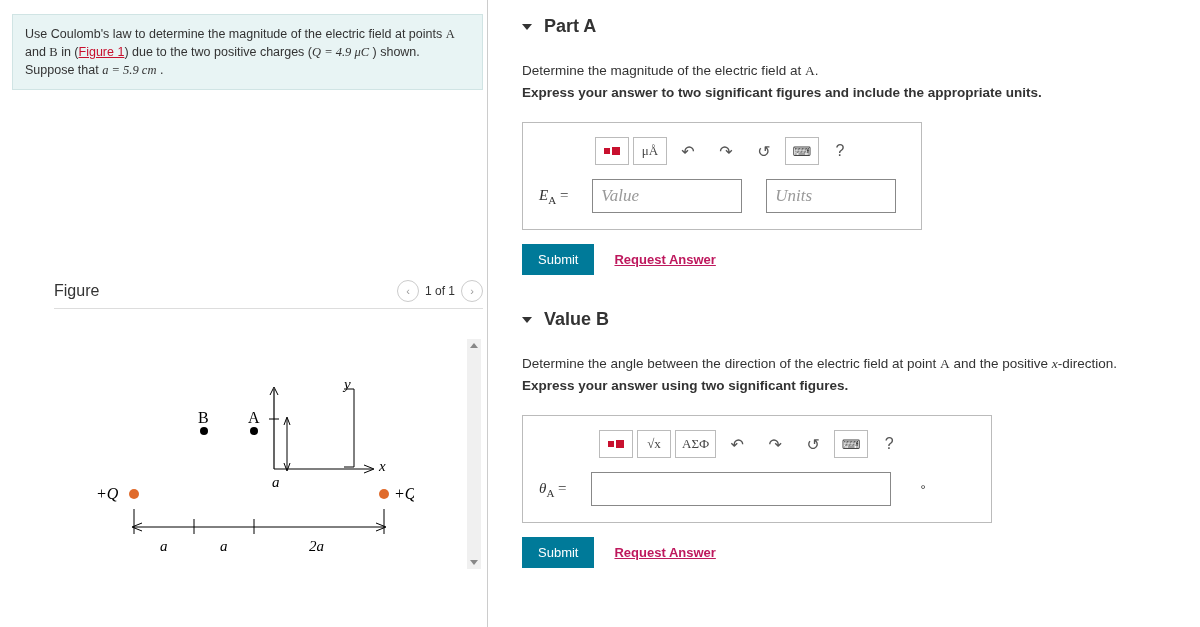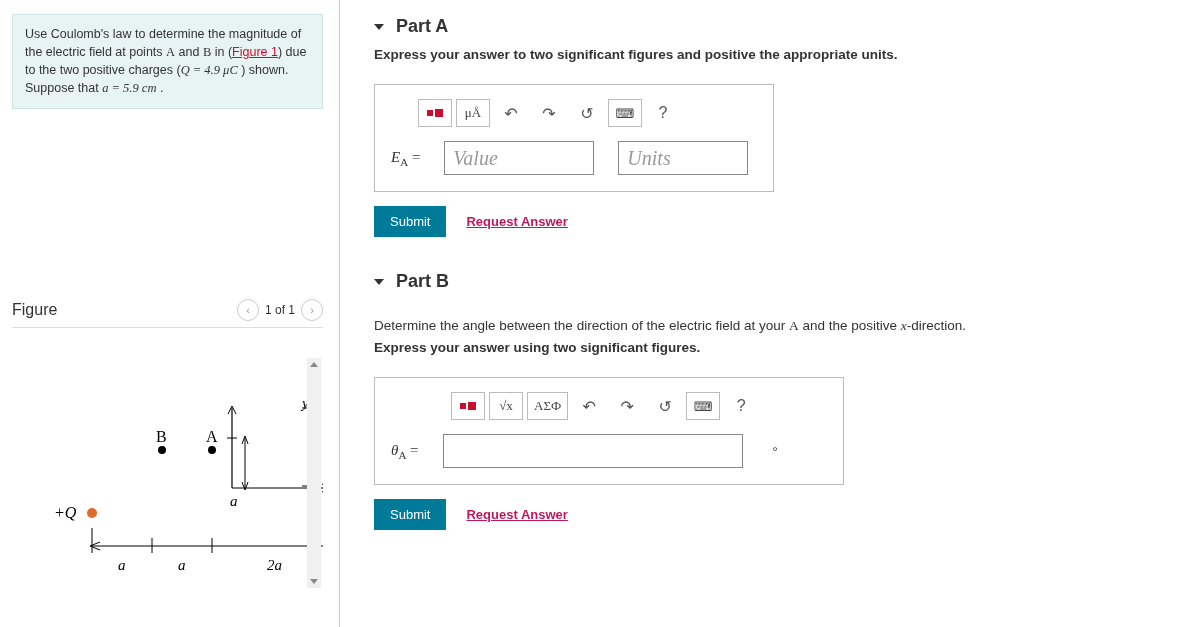--- a/index.html
+++ b/index.html
@@ -6,35 +6,35 @@
   body {
     font-family: Arial, Helvetica, sans-serif;
     font-size: 13px;
     color: #333;
     width: 1200px;
     height: 627px;
     display: flex;
     background: #fff;
   }
   .left-col {
-    width: 340px;
+    width: 488px;
     flex-shrink: 0;
     border-right: 1px solid #ccc;
-    padding: 14px 16px 0 12px;
+    padding: 14px 4px 0 12px;
     position: relative;
   }
   .problem-box {
     background: #e8f4f4;
     border: 1px solid #d0e4e4;
     padding: 10px 12px;
     line-height: 1.45;
     font-size: 12.5px;
   }
   .problem-box .figlink { color: #c8102e; text-decoration: underline; cursor: pointer; }
-  .fig-section { margin-top: 190px; }
+  .fig-section { margin-top: 190px; margin-left: 42px; }
   .fig-header {
     display: flex;
     align-items: center;
     justify-content: space-between;
     padding-bottom: 6px;
     border-bottom: 1px solid #ddd;
   }
   .fig-title { font-size: 16px; }
   .nav-pill {
     display: flex;
@@ -143,21 +143,21 @@
     font-style: italic;
     font-size: 15px;
     white-space: nowrap;
   }
   .val-input, .unit-input {
     border: 1px solid #888;
     height: 34px;
     padding: 0 8px;
     font-family: 'Times New Roman', serif;
     font-style: italic;
-    font-size: 20px;
+    font-size: 17px;
     color: #999;
   }
   .val-input::placeholder,
   .unit-input::placeholder { color: #999; font-style: italic; }
   .val-input { width: 150px; }
   .unit-input { width: 130px; }
   .wide-input { width: 300px; }
   .degree-sup { font-size: 13px; margin-left: 6px; }
 
   .submit-row {
@@ -248,24 +248,27 @@
   </div>
 </div>
 
 <div class="right-col">
 
   <div class="part">
     <div class="part-header">
       <span class="caret"></span>
       <span class="part-title">Part A</span>
     </div>
-    <div class="instruct">Express your answer to two significant figures and positive the appropriate units.</div>
+    <div class="prompt">
+      <span>Determine the magnitude of the electric field at </span><span class="serif">A</span><span>.</span>
+    </div>
+    <div class="instruct">Express your answer to two significant figures and include the appropriate units.</div>
 
     <div class="answer-box" style="width:400px;">
-      <div class="toolbar" style="margin-left:27px;">
+      <div class="toolbar" style="margin-left:56px;">
         <div class="tool-btn templates">
           <span class="sq"></span>
             <span class="sq"></span>
         </div>
         <div class="tool-btn" style="font-family:'Times New Roman';">μÅ</div>
         <div class="tool-btn ghost">↶</div>
         <div class="tool-btn ghost">↷</div>
         <div class="tool-btn ghost">↺</div>
         <div class="tool-btn">⌨</div>
         <div class="tool-btn ghost">?</div>
@@ -280,24 +283,24 @@
     </div>
     <div class="submit-row">
       <button class="submit-btn">Submit</button>
       <a class="req-link">Request Answer</a>
     </div>
   </div>
 
   <div class="part">
     <div class="part-header">
       <span class="caret"></span>
-      <span class="part-title">Part B</span>
+      <span class="part-title">Value B</span>
     </div>
     <div class="prompt">
-      <span>Determine the angle between the direction of the electric field at your </span><span class="serif">A</span><span> and the positive </span><span class="serif ital">x</span><span>-direction.</span>
+      <span>Determine the angle between the direction of the electric field at point </span><span class="serif">A</span><span> and the positive </span><span class="serif ital">x</span><span>-direction.</span>
     </div>
     <div class="instruct">Express your answer using two significant figures.</div>
 
     <div class="answer-box">
       <div class="toolbar">
         <div class="tool-btn templates">
           <span class="sq"></span>
             <span class="sq"></span>
         </div>
         <div class="tool-btn" style="font-family:'Times New Roman';">√x</div>

